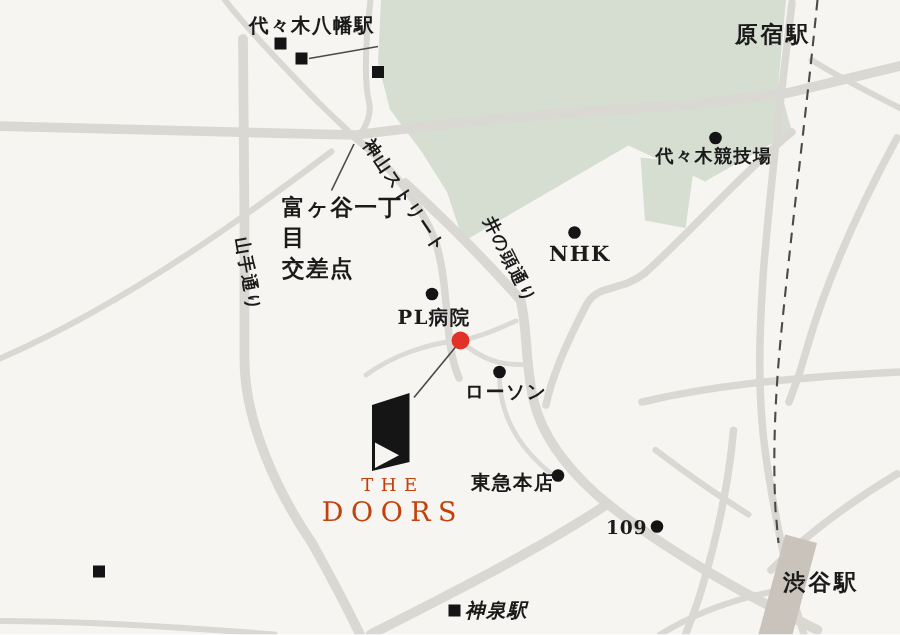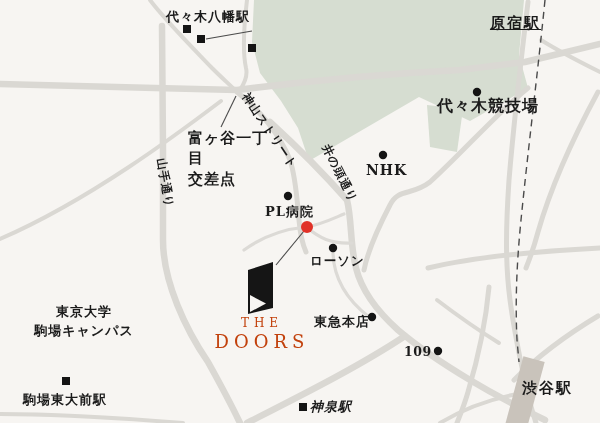--- a/index.html
+++ b/index.html
@@ -9,22 +9,22 @@
   .road{fill:none;stroke:#dad8d3;stroke-linecap:round;stroke-linejoin:round;}
   .w6{stroke-width:6.5px;} .w5{stroke-width:5px;} .w4{stroke-width:4px;}
   .thin{fill:none;stroke:#dcdad6;stroke-width:3.2px;stroke-linecap:round;}
   .rail{fill:none;stroke:#4a4a4a;stroke-width:1.4px;stroke-dasharray:7 5;}
   .leader{fill:none;stroke:#4b4b4b;stroke-width:1.1px;}
   .lbl{position:absolute;color:#1b1b1b;font-weight:bold;font-size:13px;
        letter-spacing:1px;white-space:nowrap;}
   #lbl-hachiman{left:166px;top:8px;text-align:center;}
   #lbl-koen-sta{left:254px;top:24px;}
   #lbl-park{left:386px;top:24px;}
-  #lbl-harajuku{left:490px;top:14px;font-size:15px;letter-spacing:2px;text-decoration:underline;}
-  #lbl-stadium{left:437px;top:96px;font-size:16px;}
+  #lbl-harajuku{left:490px;top:14px;font-size:15px;letter-spacing:2px;}
+  #lbl-stadium{left:437px;top:96px;font-size:12px;}
   #lbl-nhk{left:366px;top:162px;font-size:14px;}
   #lbl-kamiyama{left:251px;top:90px;font-size:11.5px;transform:rotate(56deg);transform-origin:0 0;}
   #lbl-inokashira{left:332px;top:142px;font-size:11.5px;transform:rotate(63deg);transform-origin:0 0;}
   #lbl-tomigaya{left:188px;top:128px;font-size:15px;line-height:1.35;white-space:normal;width:90px;}
   #lbl-yamate{left:168px;top:157px;font-size:11.5px;transform:rotate(80deg);transform-origin:0 0;}
   #lbl-pl{left:265px;top:203px;}
   #lbl-lawson{left:310px;top:253px;font-size:12.5px;}
   #lbl-tokyu{left:314px;top:313px;}
   #lbl-109{left:404px;top:344px;font-size:12.5px;letter-spacing:0.5px;}
   #lbl-shinsen{left:310px;top:398px;font-style:italic;}
@@ -105,24 +105,19 @@
     <span>富ヶ谷一丁目</span><br>
     <span>交差点</span>
   </div>
   <div class="lbl" id="lbl-yamate">山手通り</div>
   <div class="lbl" id="lbl-pl">PL病院</div>
   <div class="lbl" id="lbl-lawson">ローソン</div>
   <div class="lbl" id="lbl-tokyu">東急本店</div>
   <div class="lbl" id="lbl-109">109</div>
   <div class="lbl" id="lbl-shinsen">神泉駅</div>
   <div class="lbl" id="lbl-shibuya">渋谷駅</div>
-  <div class="lbl" id="lbl-todai">
-    <span>東京大学</span><br>
-    <span>駒場キャンパス</span>
-  </div>
-  <div class="lbl" id="lbl-komaba-sta">駒場東大前駅</div>
 
   <div id="logo-text">
     <span id="logo-the">THE</span>
     <span id="logo-doors">DOORS</span>
   </div>
 
 </div>
 
 </body></html>

